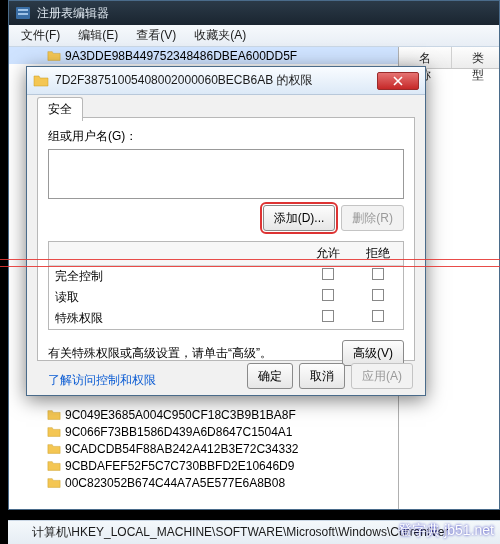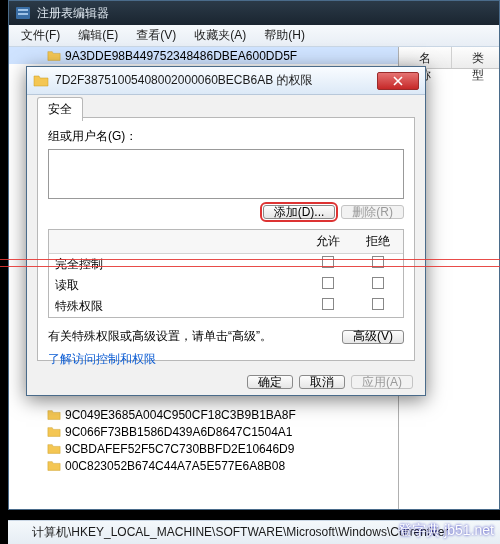--- a/index.html
+++ b/index.html
@@ -33,21 +33,21 @@
   .perm-title .closebtn { width: 42px; height: 18px; background: linear-gradient(#e57373,#c62828); border: 1px solid #9a2b2b; border-radius: 2px; display: flex; align-items: center; justify-content: center; }
   .perm-title .closebtn svg { display:block; }
 
   .perm-body { position: absolute; top: 28px; bottom: 0; left: 0; right: 0; padding: 6px 10px 8px 10px; }
   .tab { position: absolute; top: 2px; left: 10px; padding: 3px 10px; background: #fff; border: 1px solid #b8b8b8; border-bottom: none; border-radius: 3px 3px 0 0; z-index: 2; }
   .tabpanel { position: absolute; top: 22px; left: 10px; right: 10px; bottom: 34px; border: 1px solid #b8b8b8; background: #fff; padding: 10px; }
 
   .grp-label { margin-bottom: 4px; color: #000; }
   .userlist { width: 100%; height: 50px; border: 1px solid #999; background: #fff; }
   .btn-row { margin-top: 6px; display: flex; justify-content: flex-end; gap: 6px; }
-  .winbtn { height: 14px; padding: 0 10px; background: linear-gradient(#fdfdfd,#e6e6e6); border: 1px solid #8a8a8a; border-radius: 3px; color: #000; display: inline-flex; align-items: center; cursor: default; }
+  .winbtn { height: 26px; padding: 0 10px; background: linear-gradient(#fdfdfd,#e6e6e6); border: 1px solid #8a8a8a; border-radius: 3px; color: #000; display: inline-flex; align-items: center; cursor: default; }
   .winbtn.disabled { color: #9a9a9a; background: #f2f2f2; border-color: #c4c4c4; }
   .winbtn.highlight { outline: 2px solid #d33; outline-offset: 1px; }
 
   .perm-grid { margin-top: 10px; border: 1px solid #b8b8b8; }
   .perm-grid .hdr { display: flex; background: #f7f7f7; border-bottom: 1px solid #d4d4d4; }
   .perm-grid .hdr .c1 { flex: 1; padding: 3px 6px; }
   .perm-grid .hdr .c2,.perm-grid .hdr .c3 { width: 50px; text-align: center; padding: 3px 0; }
   .perm-grid .prow { display: flex; padding: 2px 0; }
   .perm-grid .prow .c1 { flex:1; padding: 0 6px; }
   .perm-grid .prow .c2,.perm-grid .prow .c3 { width:50px; text-align:center; }
@@ -80,21 +80,20 @@
           <rect x="3" y="8" width="10" height="2" fill="#9fc3e7"></rect>
         </svg>
     </span>
     <span>注册表编辑器</span>
   </div>
   <div class="menubar">
     <span class="mitem">文件(F)</span>
     <span class="mitem">编辑(E)</span>
     <span class="mitem">查看(V)</span>
     <span class="mitem">收藏夹(A)</span>
-    <span class="mitem">帮助(H)</span>
   </div>
   <div class="regedit-body">
     <div class="tree-pane">
       <div id="tree-rows">
           <div class="tree-row sel">
             <span class="folder-icon">
               <svg class="ficon" viewBox="0 0 16 16">
                 <path d="M1 3h5l1 2h8v8H1z"></path>
               </svg>
             </span>
@@ -109,20 +108,28 @@
             </span>
             <span>9C049E3685A004C950CF18C3B9B1BA8F</span>
           </div>
           <div class="tree-row">
             <span class="folder-icon">
               <svg class="ficon" viewBox="0 0 16 16">
                 <path d="M1 3h5l1 2h8v8H1z"></path>
               </svg>
             </span>
             <span>9C066F73BB1586D439A6D8647C1504A1</span>
+          </div>
+          <div class="tree-row">
+            <span class="folder-icon">
+              <svg class="ficon" viewBox="0 0 16 16">
+                <path d="M1 3h5l1 2h8v8H1z"></path>
+              </svg>
+            </span>
+            <span>9CADCDB54F88AB242A412B3E72C34332</span>
           </div>
           <div class="tree-row">
             <span class="folder-icon">
               <svg class="ficon" viewBox="0 0 16 16">
                 <path d="M1 3h5l1 2h8v8H1z"></path>
               </svg>
             </span>
             <span>9CBDAFEF52F5C7C730BBFD2E10646D9</span>
           </div>
           <div class="tree-row">

